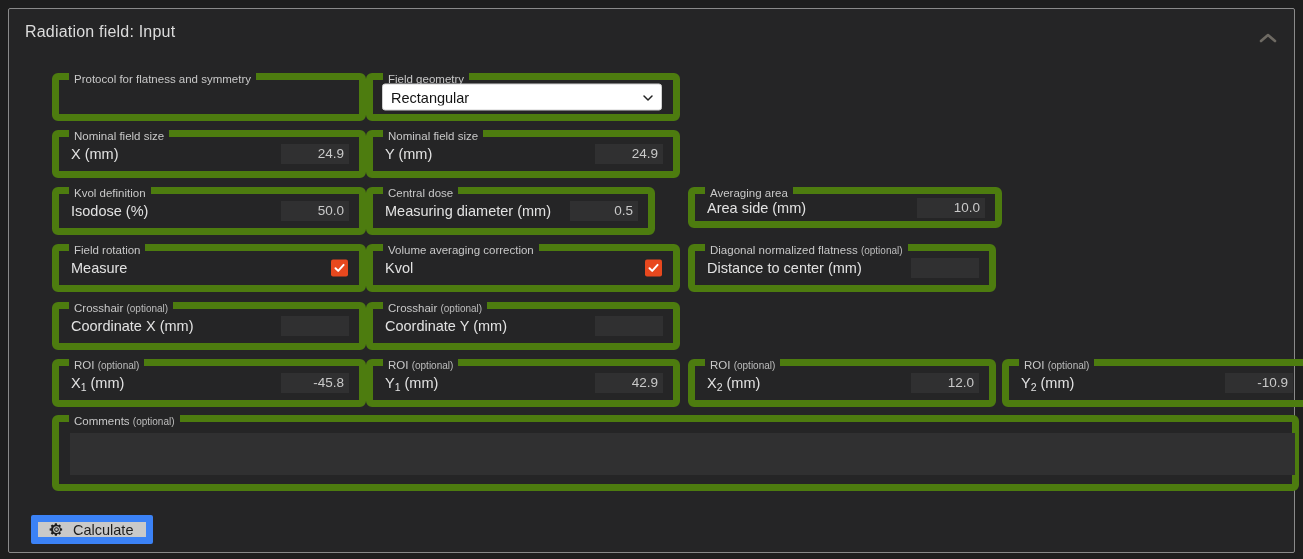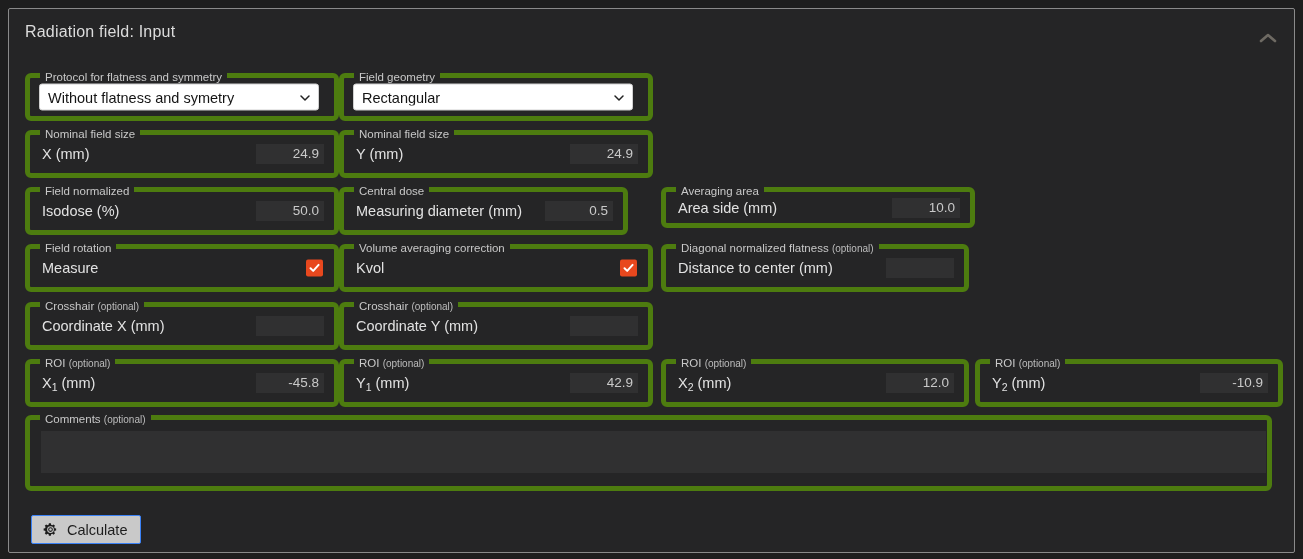--- a/index.html
+++ b/index.html
@@ -40,23 +40,24 @@
     right: 12px; top: 18px;
     width: 28px; height: 22px;
     display: flex; align-items: center; justify-content: center;
     cursor: pointer;
   }
   .collapse-btn svg { display: block; }
 
   
   .grp {
     position: absolute;
-    border: 5px solid #4d7c0f;
+    border: 7px solid #4d7c0f;
     border-radius: 6px;
     background: transparent;
+    margin-left: 27px;
   }
   .grp > .legend {
     position: absolute;
     top: -8px; left: 10px;
     padding: 0 5px;
     background: #252526;
     font-size: 11.5px;
     color: #c8c8c8;
     white-space: nowrap;
     line-height: 14px;
@@ -152,21 +153,21 @@
     outline: none;
   }
 
   
   .calc {
     position: absolute;
     left: 22px; top: 506px;
     height: 29px;
     padding: 0 13px 0 11px;
     background: #c9c9c9;
-    border: 1px solid #3b82f6;
+    border: 7px solid #3b82f6;
     border-radius: 2px;
     display: flex; align-items: center; gap: 9px;
     cursor: pointer;
   }
   .calc .calclabel {
     font-size: 14.5px;
     color: #1d1d1d;
     white-space: nowrap;
   }
   .calc .gear { width: 15px; height: 15px; flex: 0 0 auto; }
@@ -180,28 +181,20 @@
     <div class="panel-title">Radiation field: Input</div>
 
     <div class="collapse-btn">
       <svg width="20" height="12" viewBox="0 0 20 12" aria-hidden="true">
         <path d="M3 9 L10 3 L17 9" fill="none" stroke="#6e6a63" stroke-width="2.6" stroke-linecap="round" stroke-linejoin="round"></path>
       </svg>
     </div>
 
     <div class="grp" style="left:16px; top:64px; width:314px; height:48px;">
       <span class="legend">Protocol for flatness and symmetry</span>
-      <div class="sel" style="width:280px;">
-        <span class="seltext">Without flatness and symetry</span>
-        <span class="chev">
-          <svg width="14" height="14" viewBox="0 0 14 14" aria-hidden="true">
-            <path d="M3 5.5 L7 9.5 L11 5.5" fill="none" stroke="#222" stroke-width="1.5" stroke-linecap="round" stroke-linejoin="round"></path>
-          </svg>
-        </span>
-      </div>
     </div>
 
     <div class="grp" style="left:330px; top:64px; width:314px; height:48px;">
       <span class="legend">Field geometry</span>
       <div class="sel" style="width:280px;">
         <span class="seltext">Rectangular</span>
         <span class="chev">
           <svg width="14" height="14" viewBox="0 0 14 14" aria-hidden="true">
             <path d="M3 5.5 L7 9.5 L11 5.5" fill="none" stroke="#222" stroke-width="1.5" stroke-linecap="round" stroke-linejoin="round"></path>
           </svg>
@@ -215,21 +208,21 @@
       <div class="valuebox">24.9</div>
     </div>
 
     <div class="grp" style="left:330px; top:121px; width:314px; height:48px;">
       <span class="legend">Nominal field size</span>
       <span class="fieldlabel">Y (mm)</span>
       <div class="valuebox">24.9</div>
     </div>
 
     <div class="grp" style="left:16px; top:178px; width:314px; height:48px;">
-      <span class="legend">Field normalized</span>
+      <span class="legend">Kvol definition</span>
       <span class="fieldlabel">Isodose (%)</span>
       <div class="valuebox">50.0</div>
     </div>
 
     <div class="grp" style="left:330px; top:178px; width:289px; height:48px;">
       <span class="legend">Central dose</span>
       <span class="fieldlabel">Measuring diameter (mm)</span>
       <div class="valuebox">0.5</div>
     </div>
 

